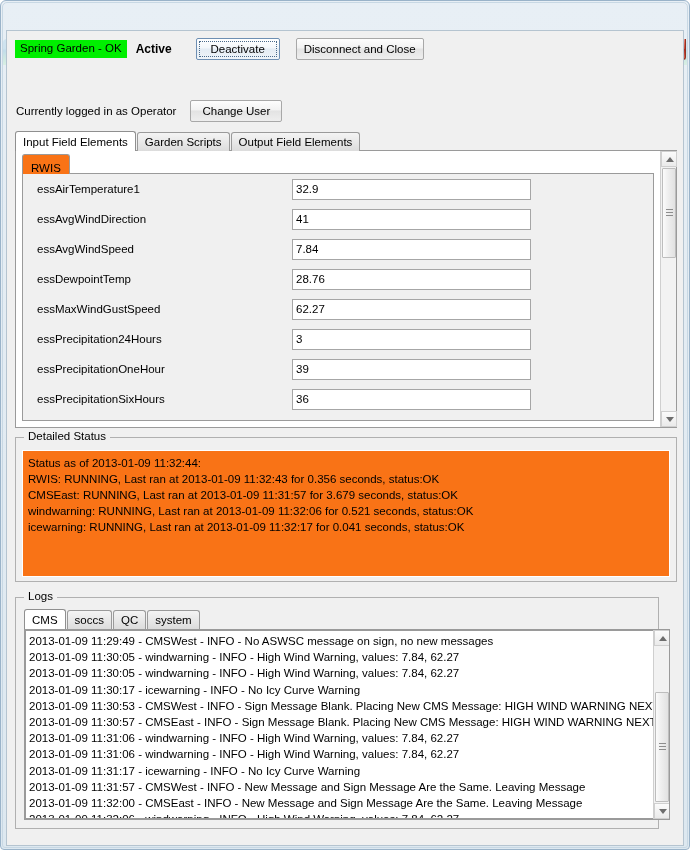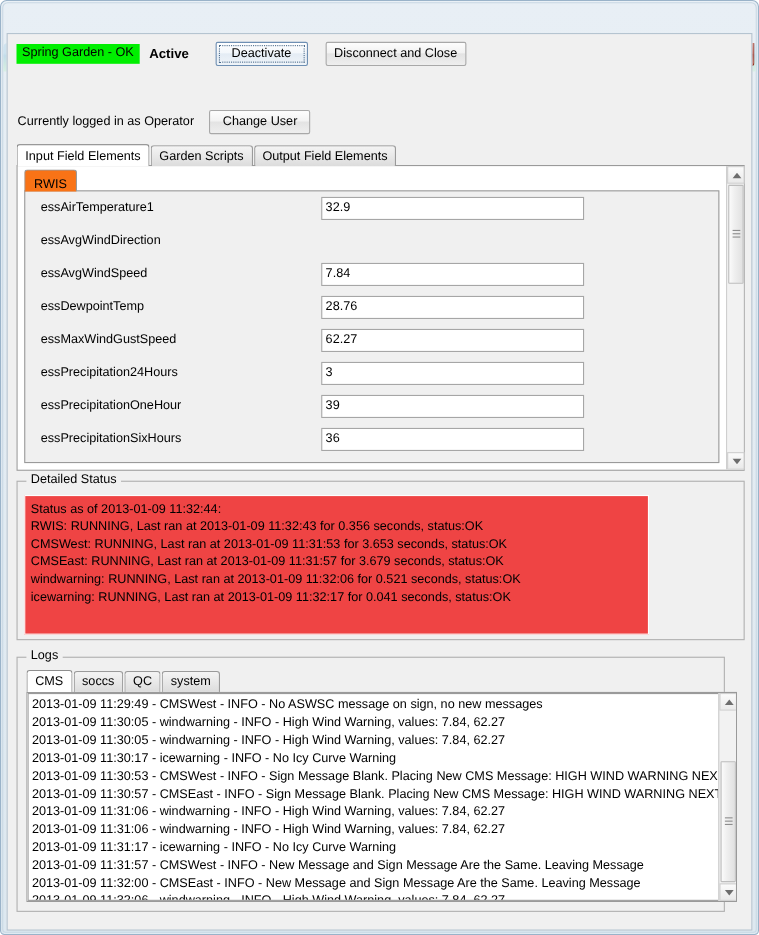--- a/index.html
+++ b/index.html
@@ -382,23 +382,23 @@
     background: #f0f0f0;
     padding: 0 4px;
     font-size: 11.5px;
     color: #000;
     white-space: nowrap;
   }
 
   .status-area {
     position: absolute;
     left: 6px; top: 12px;
-    width: 568px; height: 127px;
-    box-sizing: border-box;
-    background: #ef4444;
+    width: 648px; height: 127px;
+    box-sizing: border-box;
+    background: #f97316;
     border: 1px solid #ffffff;
     padding: 4px 5px;
     overflow: hidden;
   }
   .status-line {
     font-size: 11.5px;
     color: #000;
     line-height: 16px;
     white-space: nowrap;
   }
@@ -502,20 +502,21 @@
 
       <div class="inner-panel">
         <div class="field-list">
 
           <div class="field-row" style="top:0">
             <div class="field-label">essAirTemperature1</div>
             <input class="field-input" type="text" value="32.9" style="">
           </div>
           <div class="field-row">
             <div class="field-label">essAvgWindDirection</div>
+            <input class="field-input" type="text" value="41" style="">
           </div>
           <div class="field-row">
             <div class="field-label">essAvgWindSpeed</div>
             <input class="field-input" type="text" value="7.84" style="">
           </div>
           <div class="field-row">
             <div class="field-label">essDewpointTemp</div>
             <input class="field-input" type="text" value="28.76" style="">
           </div>
           <div class="field-row">
@@ -554,21 +555,20 @@
           </div>
       </div>
 
     </div>
 
     <div class="group" style="left:8px; top:406px; width:662px; height:145px;">
       <div class="group-title">Detailed Status</div>
       <div class="status-area">
         <div class="status-line">Status as of 2013-01-09 11:32:44:</div>
         <div class="status-line">RWIS: RUNNING, Last ran at 2013-01-09 11:32:43 for 0.356 seconds, status:OK</div>
-        <div class="status-line">CMSWest: RUNNING, Last ran at 2013-01-09 11:31:53 for 3.653 seconds, status:OK</div>
         <div class="status-line">CMSEast: RUNNING, Last ran at 2013-01-09 11:31:57 for 3.679 seconds, status:OK</div>
         <div class="status-line">windwarning: RUNNING, Last ran at 2013-01-09 11:32:06 for 0.521 seconds, status:OK</div>
         <div class="status-line">icewarning: RUNNING, Last ran at 2013-01-09 11:32:17 for 0.041 seconds, status:OK</div>
       </div>
     </div>
 
     <div class="group" style="left:8px; top:566px; width:644px; height:232px;">
       <div class="group-title">Logs</div>
 
       <div class="log-tabstrip">

